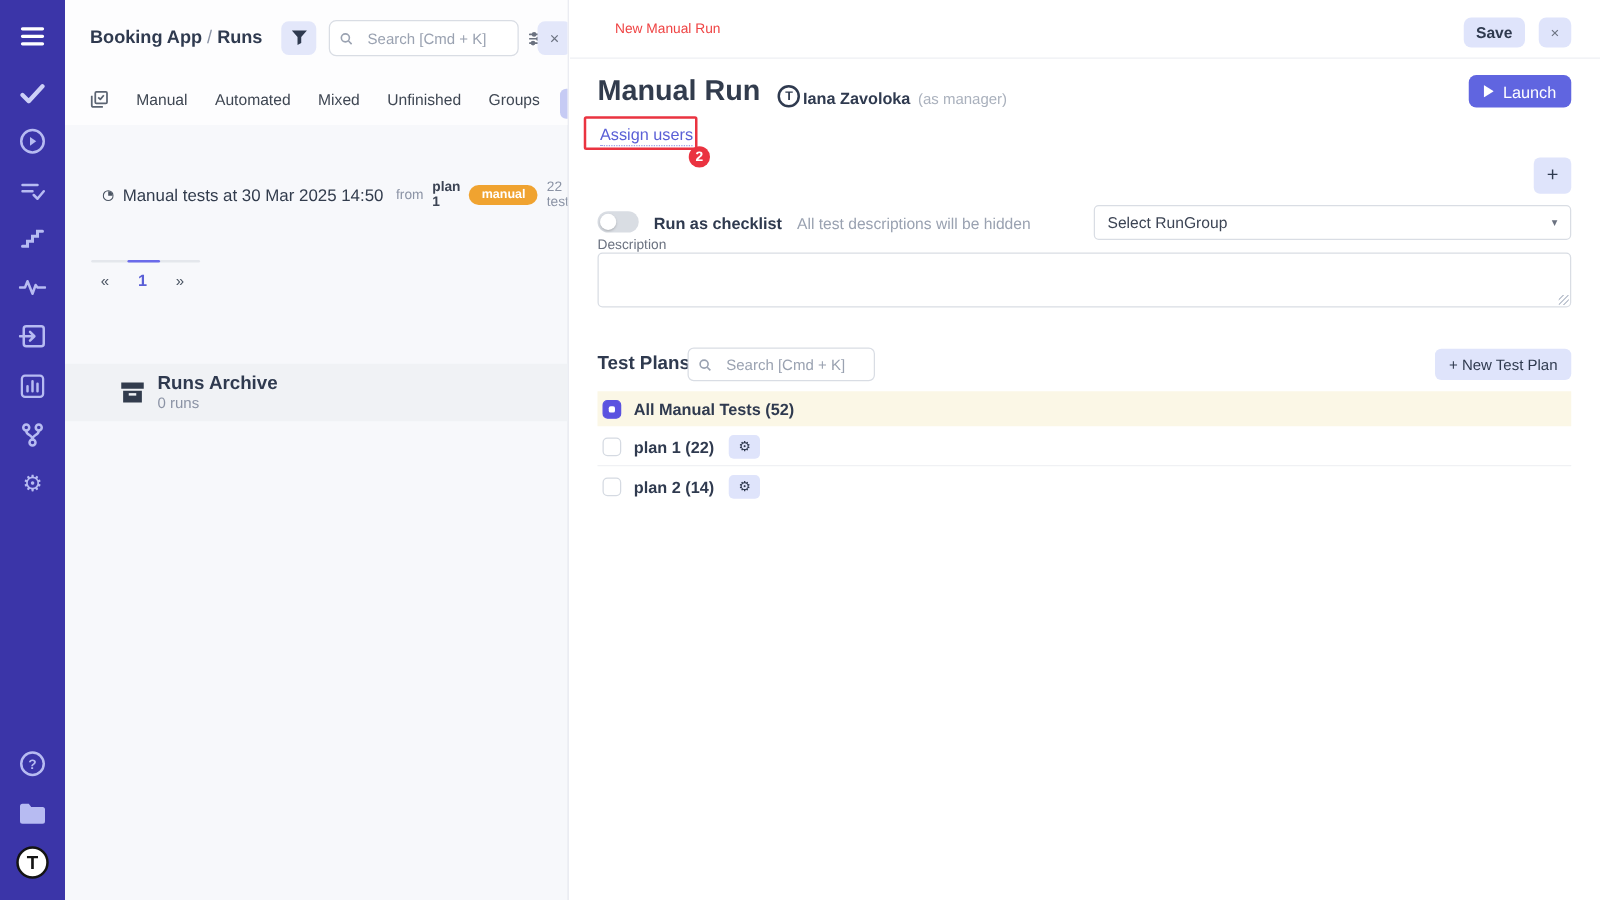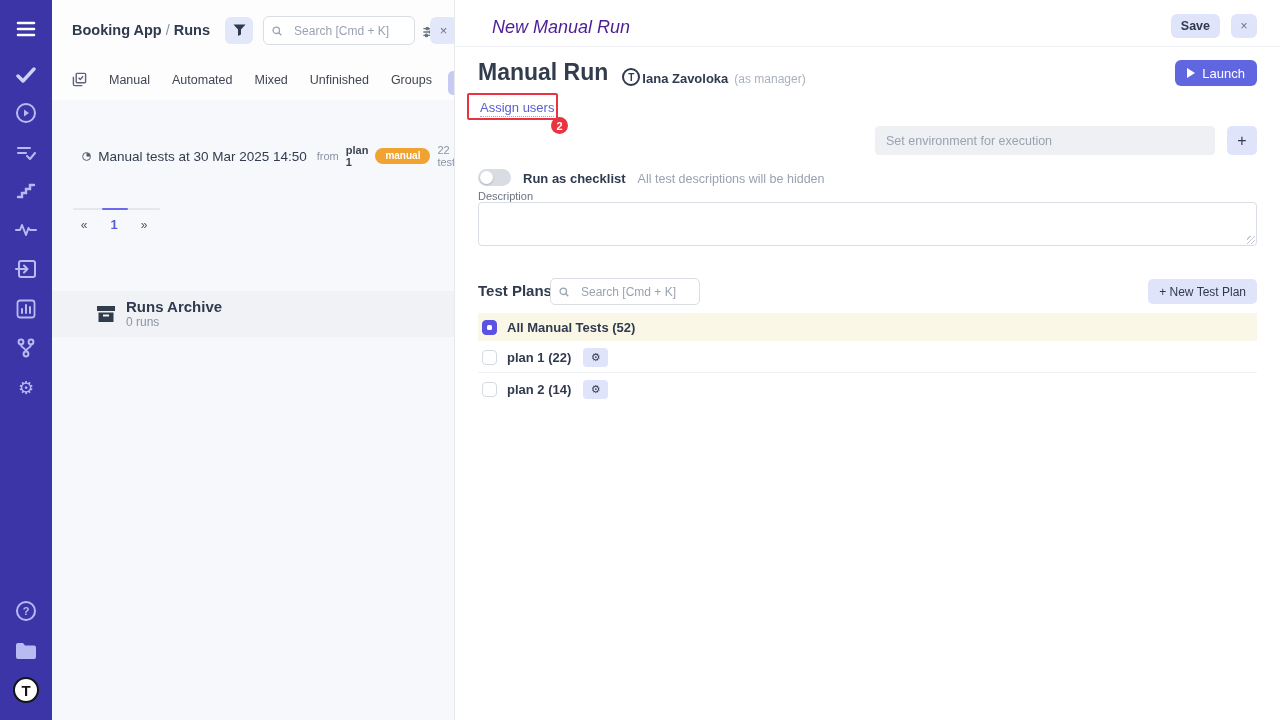--- a/index.html
+++ b/index.html
@@ -57,21 +57,21 @@
     display:flex; align-items:center; cursor:pointer; }
   #archive-icon { margin-left:44px; color:#323c4d; display:flex; }
   #archive-text { margin-left:10px; }
   #archive-title { font-size:15px; font-weight:bold; color:#2f3a4f; line-height:1.1; }
   #archive-count { font-size:12px; color:#8b93a5; }
 
   
   #main { position:absolute; left:456px; top:0; width:824px; height:720px; background:#fff; }
   #main-topbar { position:absolute; left:0; top:0; width:824px; height:47px; background:#fff;
     border-bottom:1px solid #eef0f3; }
-  #main-topbar-title { position:absolute; left:36px; top:17px; font-size:18px; color:#4c1d95;font-style:italic; }
+  #main-topbar-title { position:absolute; left:36px; top:17px; font-size:11px; color:#ef4444; }
   #save-btn { position:absolute; right:60px; top:14px; height:24px; padding:0 10px; background:#dfe4fb;
     border:none; border-radius:6px; font-size:12.5px; font-weight:bold; color:#2f3a4f; cursor:pointer;
     font-family:"Liberation Sans", sans-serif; }
   #main-close-btn { position:absolute; right:23px; top:14px; width:26px; height:24px; background:#dfe4fb;
     border:none; border-radius:6px; font-size:12px; color:#6b7280; cursor:pointer; }
 
   #header-row { position:absolute; left:22px; top:54px; right:23px; height:32px; display:flex; align-items:flex-end; }
   #page-title { font-size:23px; font-weight:bold; color:#323c4d; }
   #owner-avatar { width:18px; height:18px; border-radius:50%; border:2px solid #2f3a4f; margin-left:14px;
     display:flex; align-items:center; justify-content:center; font-size:10px; font-weight:bold; color:#2f3a4f; }
@@ -316,31 +316,34 @@
         </svg>
       <span>Launch</span>
     </button>
   </div>
 
   <div id="assign-annotation">
     <span id="assign-link">Assign users</span>
     <span id="assign-badge">2</span>
   </div>
 
-  <input type="text" class="text-input" id="env-input" placeholder="Set environment for execution" style="">
   <button id="add-env-btn">+</button>
 
   <div id="checklist-row">
     <span id="checklist-toggle">
         <span class="knob"></span>
       </span>
     <span id="checklist-label">Run as checklist</span>
     <span id="checklist-hint">All test descriptions will be hidden</span>
   </div>
 
+  <div id="rungroup-select">
+    <span>Select RunGroup</span>
+    <span id="rungroup-caret">▾</span>
+  </div>
 
   <label id="description-label">Description</label>
   <textarea id="description-textarea" style=""></textarea>
   <span id="resize-grip"></span>
 
   <span id="tp-heading">Test Plans</span>
   <div class="search-box" id="tp-search">
     <svg width="12" height="12" viewBox="0 0 14 14" fill="none" stroke="#9aa2b1" stroke-width="1.8">
         <circle cx="6" cy="6" r="4.5"></circle>
         <path d="M9.5 9.5L13 13"></path>

